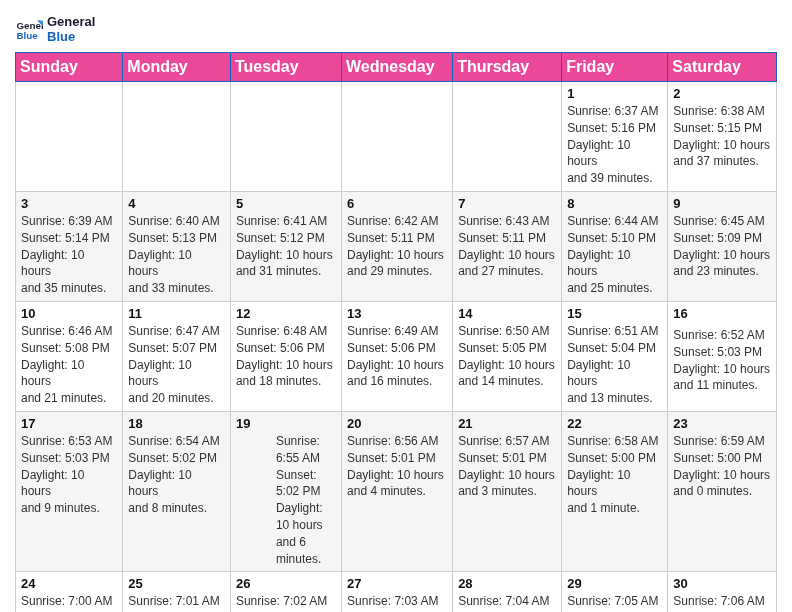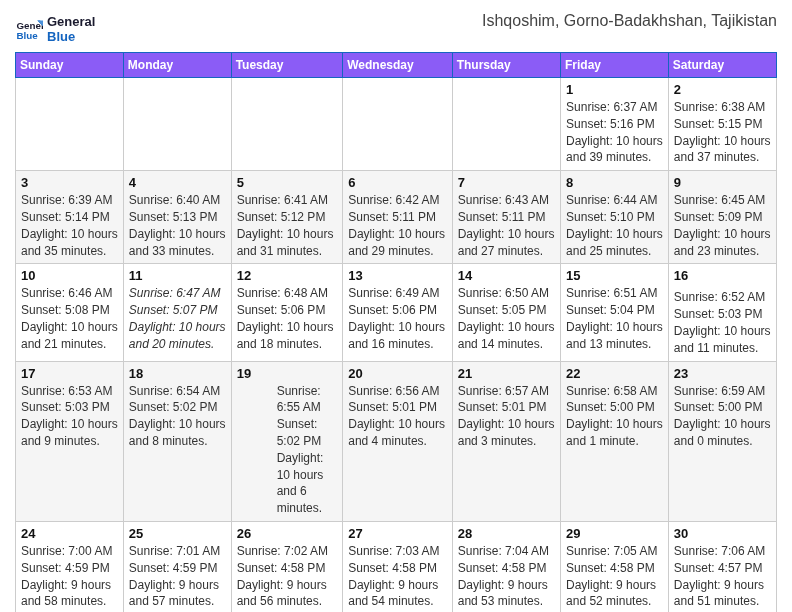--- a/index.html
+++ b/index.html
@@ -39,24 +39,24 @@
       font-size: 16px;
       color: #444;
       margin-top: 2px;
     }
     .calendar {
       width: 100%;
       border-collapse: collapse;
       font-size: 11px;
     }
     .calendar thead th {
-      background: #8b5cf6;
+      background: #ec4899;
       color: #fff;
       padding: 5px 4px;
-      font-size: 12px;
+      font-size: 16px;
       font-weight: bold;
       border: 1px solid #1565c0;
       text-align: left;
     }
     .calendar tbody td {
       border: 1px solid #ccc;
       vertical-align: top;
       padding: 4px 5px;
       width: 113px;
       height: 85px;
@@ -90,21 +90,20 @@
       <text x="2" y="34" font-size="14" font-weight="bold" fill="#1565c0">Blue</text>
       <polygon points="32,8 40,16 36,8" fill="#1565c0"></polygon>
       <polygon points="32,8 40,8 40,16" fill="#4a90d9"></polygon>
     </svg>
     <div>
       <div style="font-size:13px;font-weight:bold;color:#1a1a2e;">General</div>
       <div style="font-size:13px;font-weight:bold;color:#1565c0;">Blue</div>
     </div>
   </div>
   <div class="title-area">
-    <div class="location-title">Ishqoshim, Gorno-Badakhshan, Tajikistan</div>
   </div>
 </div>
 
 <table class="calendar">
   <thead>
     <tr>
     <th>Sunday</th>
         <th>Monday</th>
         <th>Tuesday</th>
         <th>Wednesday</th>
@@ -189,21 +188,21 @@
       <tr>
         <td>
           <div class="day-number">10</div>
           <div class="day-info" style="white-space: pre-line;">Sunrise: 6:46 AM
 Sunset: 5:08 PM
 Daylight: 10 hours
 and 21 minutes.</div>
         </td>
         <td>
           <div class="day-number">11</div>
-          <div class="day-info" style="white-space: pre-line; font-style: italic;">Sunrise: 6:47 AM
+          <div class="day-info" style="white-space: pre-line;">Sunrise: 6:47 AM
 Sunset: 5:07 PM
 Daylight: 10 hours
 and 20 minutes.</div>
         </td>
         <td>
           <div class="day-number">12</div>
           <div class="day-info" style="white-space: pre-line;">Sunrise: 6:48 AM
 Sunset: 5:06 PM
 Daylight: 10 hours
 and 18 minutes.</div>

